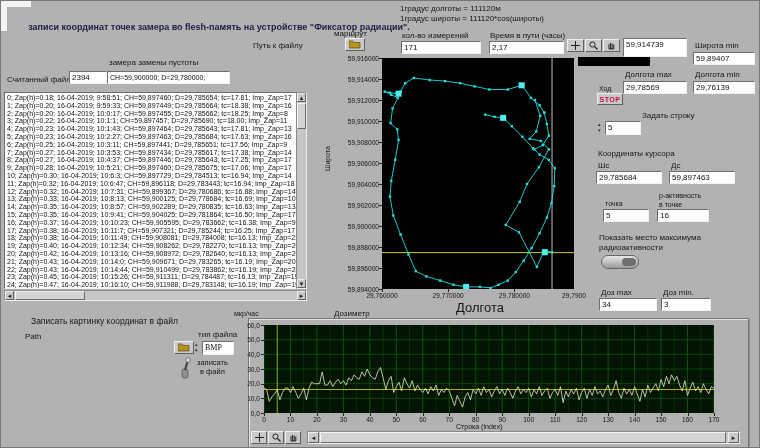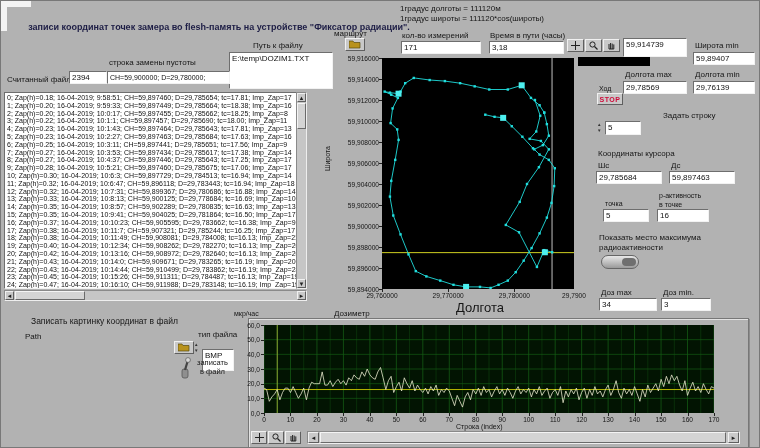--- a/index.html
+++ b/index.html
@@ -36,26 +36,25 @@
 
   <div class="lbl" style="left:399px;top:3px;">1градус долготы = 111120м</div>
   <div class="lbl" style="left:399px;top:13px;">1градус широты = 111120*cos(широты)</div>
 
   <div class="lbl" style="left:252px;top:40px;">Путь к файлу</div>
   <div class="btn" style="left:344px;top:37px;width:20px;height:13px;">
     <svg width="12" height="9">
         <path d="M0 8 V1 h4 l1 1.5 h6 V8 z" fill="#b8921d" stroke="#584a10" stroke-width="0.7"></path>
       </svg>
   </div>
-  <div class="inp" style="left:228px;top:51px;width:104px;height:37px;">E:\temp\DOZIM1.TXT</div>
 
   <div class="lbl" style="left:6px;top:74px;">Считанный файл</div>
   <div class="lbl" style="left:70px;top:60px;margin-top:48px;">символов</div>
   <div class="inp" style="left:68px;top:70px;width:38px;height:13px;">2394</div>
-  <div class="lbl" style="left:108px;top:57px;">строка замены пустоты</div>
+  <div class="lbl" style="left:108px;top:57px;">замера замены пустоты</div>
   <div class="inp" style="left:106px;top:70px;width:123px;height:13px;font-size:7px;">CH=59,900000;  D=29,780000;</div>
 
   <div id="file-list">
       <div class="listline">0; Zap(h)=0.18;  16-04-2019;  9:58:51;  CH=59,897460;  D=29,785654;  tc=17.81;  Imp_Zap=17</div>
       <div class="listline">1; Zap(h)=0.20;  16-04-2019;  9:59:33;  CH=59,897449;  D=29,785664;  tc=18.38;  Imp_Zap=16</div>
       <div class="listline">2; Zap(h)=0.20;  16-04-2019;  10:0:17;  CH=59,897455;  D=29,785662;  tc=18.25;  Imp_Zap=8</div>
       <div class="listline">3; Zap(h)=0.22;  16-04-2019;  10:1:1;  CH=59,897457;  D=29,785690;  tc=18.00;  Imp_Zap=11</div>
       <div class="listline">4; Zap(h)=0.23;  16-04-2019;  10:1:43;  CH=59,897464;  D=29,785643;  tc=17.81;  Imp_Zap=13</div>
       <div class="listline">5; Zap(h)=0.23;  16-04-2019;  10:2:27;  CH=59,897463;  D=29,785684;  tc=17.63;  Imp_Zap=16</div>
       <div class="listline">6; Zap(h)=0.25;  16-04-2019;  10:3:11;  CH=59,897441;  D=29,785651;  tc=17.56;  Imp_Zap=9</div>
@@ -86,21 +85,21 @@
   <div class="sb" style="left:3px;top:289px;width:303px;height:11px;">
     <div class="sbtn" style="left:0;top:0;width:9px;height:9px;">◄</div>
     <div class="thumb" style="left:10px;top:0;width:70px;height:9px;"></div>
     <div class="sbtn" style="right:0;top:0;width:9px;height:9px;">►</div>
   </div>
 
   <div class="lbl" style="left:333px;top:28px;">маршрут</div>
   <div class="lbl" style="left:401px;top:30px;">кол-во измерений</div>
   <div class="inp" style="left:400px;top:40px;width:80px;height:13px;">171</div>
   <div class="lbl" style="left:489px;top:30px;">Время в пути (часы)</div>
-  <div class="inp" style="left:488px;top:40px;width:75px;height:13px;">3,18</div>
+  <div class="inp" style="left:488px;top:40px;width:75px;height:13px;">2,17</div>
 
   <div class="btn" style="left:566px;top:38px;width:17px;height:13px;">
     <svg width="9" height="9">
         <path d="M4.5 0 V9 M0 4.5 H9" stroke="#222" stroke-width="1"></path>
       </svg>
   </div>
   <div class="btn" style="left:584px;top:38px;width:17px;height:13px;">
     <svg width="9" height="9">
         <circle cx="3.5" cy="3.5" r="2.6" fill="none" stroke="#222" stroke-width="1"></circle>
         <path d="M5.5 5.5 L8.5 8.5" stroke="#222" stroke-width="1.2"></path>
@@ -206,21 +205,21 @@
   <div class="lbl" style="left:694px;top:40px;">Широта min</div>
   <div class="inp" style="left:692px;top:51px;width:62px;height:13px;">59,89407</div>
   <div class="lbl" style="left:624px;top:69px;">Долгота max</div>
   <div class="inp" style="left:622px;top:80px;width:64px;height:13px;">29,78569</div>
   <div class="lbl" style="left:694px;top:69px;">Долгота min</div>
   <div class="inp" style="left:692px;top:80px;width:62px;height:13px;">29,76139</div>
 
   <div class="lbl" style="left:598px;top:83px;font-size:7px;">Ход</div>
   <div class="btn stop" style="left:596px;top:92px;width:26px;height:12px;">STOP</div>
 
-  <div class="lbl" style="left:619px;top:110px;padding-left:43px;">Задать строку</div>
+  <div class="lbl" style="left:598px;top:110px;padding-left:43px;">Задать строку</div>
   <div style="position:absolute;left:596px;top:121px;width:7px;height:14px;font-size:4.5px;line-height:6px;color:#333;">▲<br>▼</div>
   <div class="inp" style="left:604px;top:120px;width:36px;height:14px;">5</div>
 
   <div class="lbl" style="left:597px;top:148px;">Координаты курсора</div>
   <div class="lbl" style="left:597px;top:160px;">Шс</div>
   <div class="inp" style="left:595px;top:170px;width:66px;height:13px;">29,785684</div>
   <div class="lbl" style="left:670px;top:160px;">Дс</div>
   <div class="inp" style="left:668px;top:170px;width:66px;height:13px;">59,897463</div>
 
   <div class="lbl" style="left:604px;top:198px;font-size:7px;">точка</div>
@@ -243,21 +242,21 @@
 
   <div class="lbl" style="left:30px;top:316px;font-size:8.5px;">Записать картинку координат в файл</div>
   <div class="lbl" style="left:12px;top:331px;margin-left:12px;">Path</div>
   <div class="btn" style="left:173px;top:340px;width:20px;height:13px;">
     <svg width="12" height="9">
         <path d="M0 8 V1 h4 l1 1.5 h6 V8 z" fill="#b8921d" stroke="#584a10" stroke-width="0.7"></path>
       </svg>
   </div>
   <div class="lbl" style="left:197px;top:329px;">тип файла</div>
   <div style="position:absolute;left:193px;top:341px;width:7px;height:14px;font-size:4.5px;line-height:6px;color:#333;">▲<br>▼</div>
-  <div class="inp" style="left:201px;top:348px;width:32px;height:22px;">BMP</div>
+  <div class="inp" style="left:201px;top:340px;width:32px;height:14px;font-family:Liberation Serif, serif;">BMP</div>
   <div style="position:absolute;left:177px;top:356px;">
     <svg width="14" height="22">
       <rect x="4" y="12" width="6" height="9" rx="2" fill="#8f8f8f" stroke="#555" stroke-width="0.8"></rect>
       <path d="M7 13 L10 3" stroke="#444" stroke-width="2.2"></path>
       <circle cx="10" cy="3" r="2.4" fill="#d8d8d8" stroke="#555" stroke-width="0.7"></circle>
     </svg>
   </div>
   <div class="lbl" style="left:196px;top:357px;font-size:7.5px;">записать</div>
   <div class="lbl" style="left:199px;top:366px;font-size:7.5px;">в файл</div>
 

